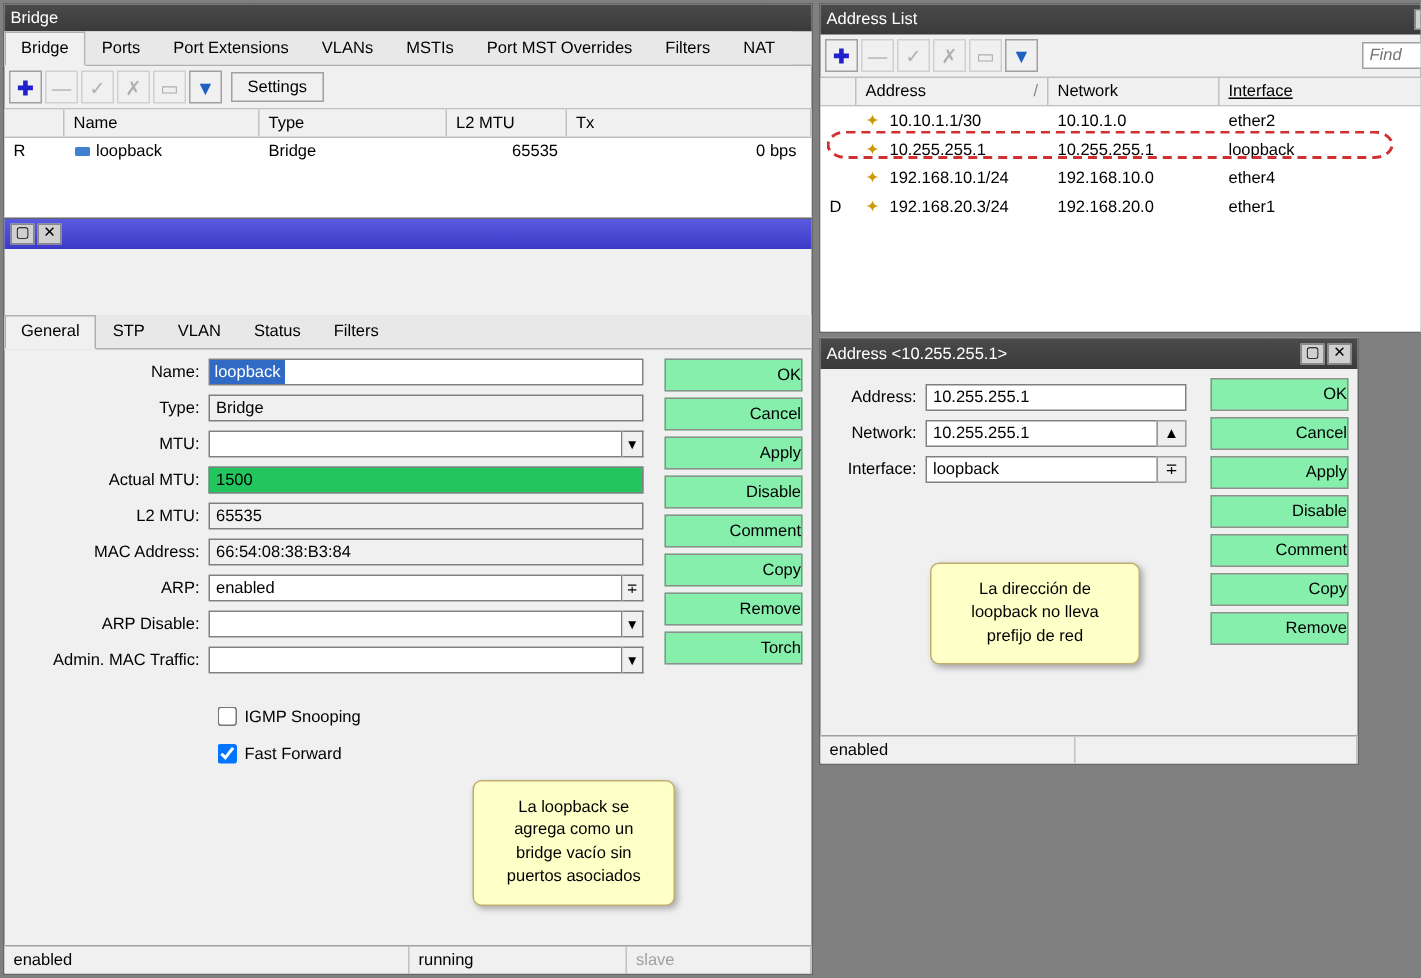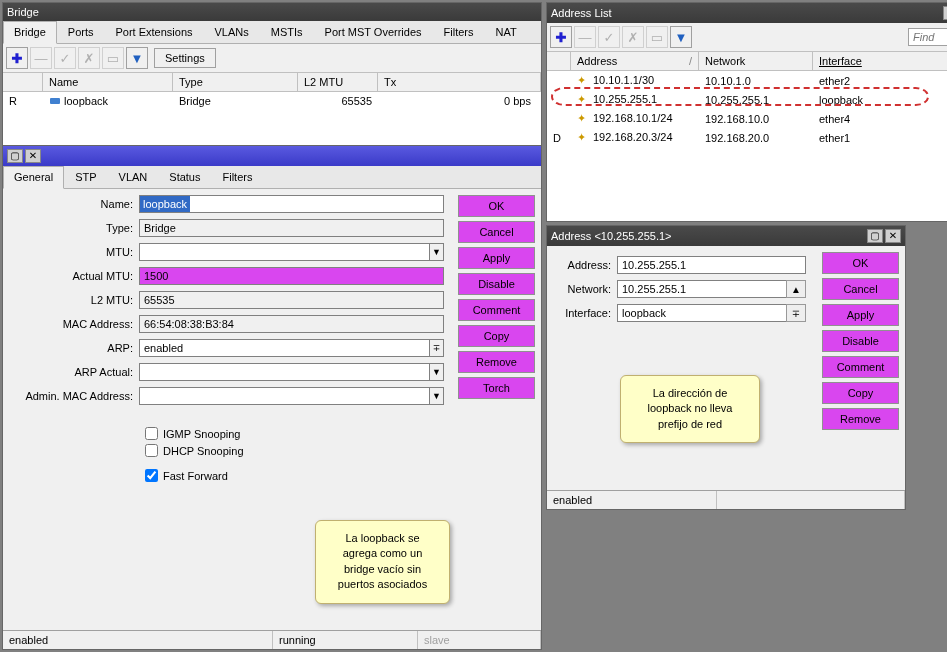--- a/index.html
+++ b/index.html
@@ -23,24 +23,24 @@
 .settings-btn { padding: 3px 10px; border: 1px solid #a0a0a0; background: #f0f0f0; cursor: pointer; margin-left: 4px; }
 .find-input { margin-left: auto; width: 70px; padding: 2px 4px; border: 1px solid #a0a0a0; font-style: italic; color: #999; }
 
 .grid-head { display: flex; background: #f0f0f0; border-bottom: 1px solid #c0c0c0; }
 .grid-head > div { padding: 3px 6px; border-right: 1px solid #c0c0c0; text-align: left; position: relative; }
 .grid-body { background: #fff; }
 .grid-row { display: flex; padding: 2px 0; align-items: center; }
 .grid-row > div { padding: 1px 6px; }
 .grid-row .flag { width: 16px; display: inline-block; color: #cc9900; }
 
-.main-body { display: flex; flex: 1; }
+.main-body { display: flex; flex: 1; margin-top: 44px; }
 .form-area { flex: 1; padding: 6px 8px; }
 .btn-col { display: flex; flex-direction: column; gap: 4px; padding: 6px; }
-.btn { width: 77px; padding: 4px 0; border: 1px solid #909090; background: #d946ef; cursor: pointer; text-align: center; }
+.btn { width: 92px; padding: 4px 0; border: 1px solid #909090; background: #86efac; cursor: pointer; text-align: right; }
 
 .form-row { display: flex; align-items: center; margin-bottom: 6px; }
 .form-row label { width: 128px; text-align: right; padding-right: 6px; }
 .form-row .inp { flex: 1; padding: 2px 4px; border: 1px solid #808080; background: #fff; height: 18px; }
 .form-row .sel { width: 14px; height: 18px; border: 1px solid #808080; border-left: none; background: #f0f0f0; display: flex; align-items: center; justify-content: center; font-size: 9px; cursor: pointer; }
 .selected { background: #316ac5; color: #fff; }
 
 .check-row { display: flex; align-items: center; margin-bottom: 4px; margin-left: 134px; }
 .check-row input { margin-right: 5px; }
 
@@ -128,54 +128,50 @@
             <label>Type:</label>
             <div class="inp" style="background:#f0f0f0;">Bridge</div>
           </div>
         <div class="form-row">
             <label>MTU:</label>
             <div class="inp"></div>
             <div class="sel">▼</div>
           </div>
         <div class="form-row">
             <label>Actual MTU:</label>
-            <div class="inp" style="background:#d946ef;">1500</div>
+            <div class="inp" style="background:#22c55e;">1500</div>
           </div>
         <div class="form-row">
             <label>L2 MTU:</label>
             <div class="inp" style="background:#f0f0f0;">65535</div>
           </div>
         <div class="form-row">
             <label>MAC Address:</label>
             <div class="inp" style="background:#f0f0f0;">66:54:08:38:B3:84</div>
           </div>
         <div class="form-row">
             <label>ARP:</label>
             <div class="inp">enabled</div>
             <div class="sel">∓</div>
           </div>
         <div class="form-row">
-            <label>ARP Actual:</label>
+            <label>ARP Disable:</label>
             <div class="inp"></div>
             <div class="sel">▼</div>
           </div>
         <div class="form-row">
-            <label>Admin. MAC Address:</label>
+            <label>Admin. MAC Traffic:</label>
             <div class="inp"></div>
             <div class="sel">▼</div>
           </div>
         <div style="height:8px;"></div>
         <div style="height:8px;"></div>
         <div class="check-row">
             <input type="checkbox" style="">
             <span>IGMP Snooping</span>
-          </div>
-        <div class="check-row">
-            <input type="checkbox" style="">
-            <span>DHCP Snooping</span>
           </div>
         <div style="height:8px;"></div>
         <div class="check-row">
             <input type="checkbox" checked="" style="">
             <span>Fast Forward</span>
           </div>
       </div>
       <div class="btn-col">
         <div class="btn">OK</div>
         <div class="btn">Cancel</div>

